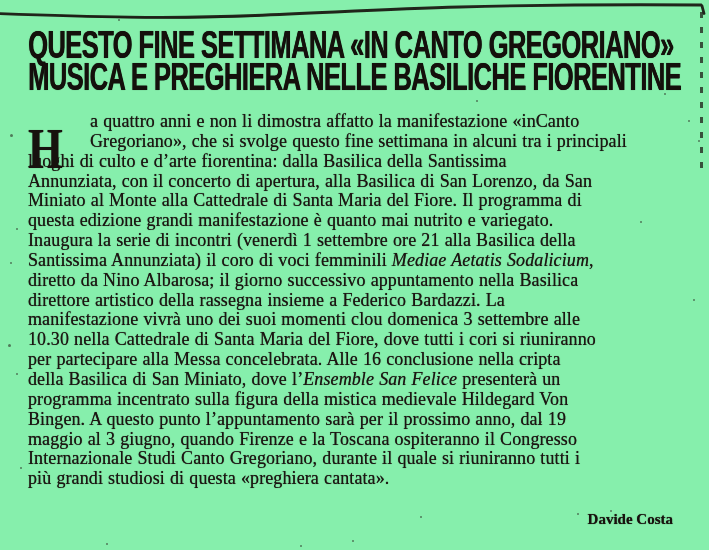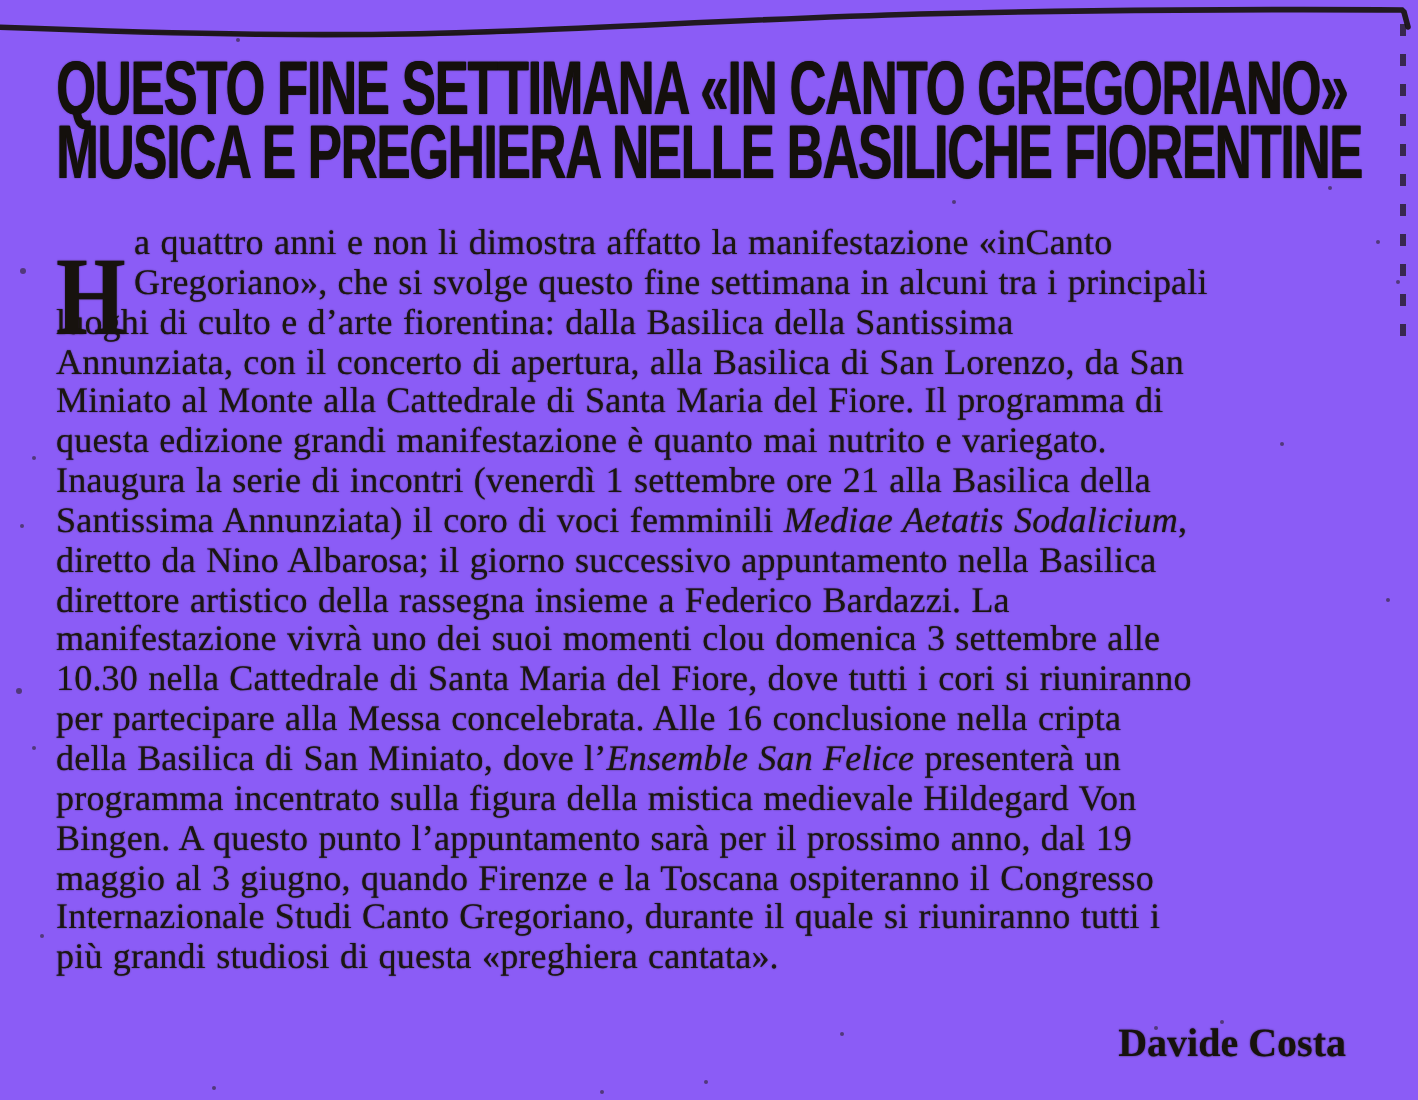--- a/index.html
+++ b/index.html
@@ -2,21 +2,21 @@
 <html><head>
 <meta charset="utf-8">
 <style>
   html, body { margin: 0; padding: 0; }
   body { background: #cfccc6; }
 
   .paper {
     position: relative;
     width: 709px;
     height: 550px;
-    background: #8b5cf6;
+    background: #86efac;
     overflow: hidden;
     font-family: "Liberation Serif", serif;
     color: #1b1612;
   }
 
   
   .top-rule {
     position: absolute;
     left: 0; top: 0;
     width: 709px; height: 26px;
@@ -68,28 +68,28 @@
     color: #17120e;
     text-shadow: 0 0 0.8px rgba(23,18,14,0.8);
   }
   .body-line {
     white-space: nowrap;
     height: 19.85px;
     letter-spacing: 0.1px;
     word-spacing: 0.5px;
     text-shadow: 0 0 0.7px rgba(27,22,18,0.85);
   }
-  .body-line.indent { margin-left: 39px; }
+  .body-line.indent { margin-left: 62px; }
   .body-line em { }
 
   .byline {
     position: absolute;
     right: 36px; top: 511px;
     font-weight: 700;
-    font-size: 20px;
+    font-size: 15px;
     color: #17120e;
     text-shadow: 0 0 0.9px rgba(23,18,14,0.8);
   }
 
   .speck {
     position: absolute;
     border-radius: 50%;
     background: rgba(35,28,22,0.55);
     pointer-events: none;
   }

